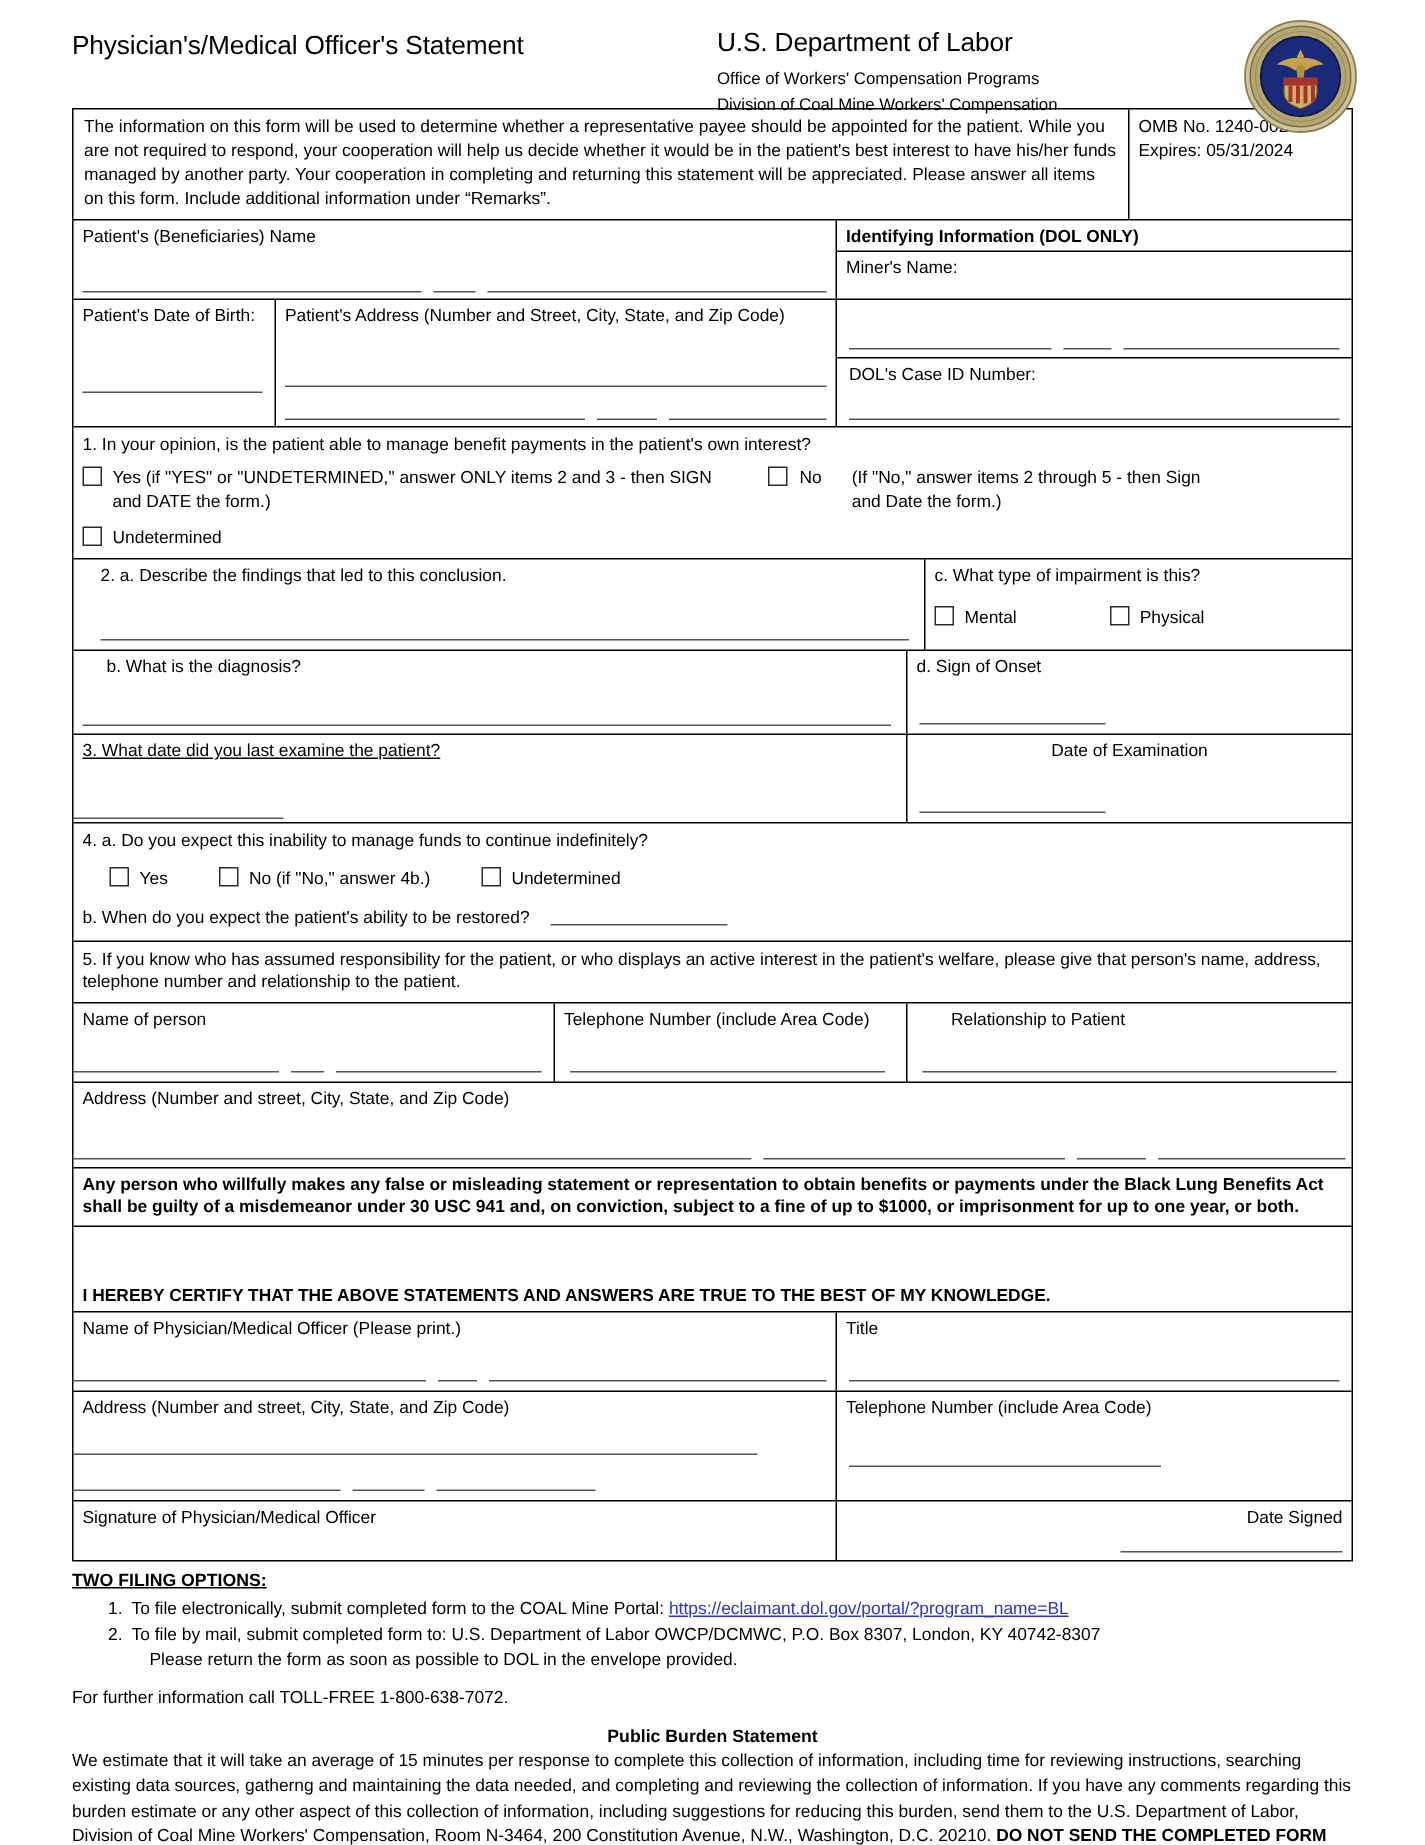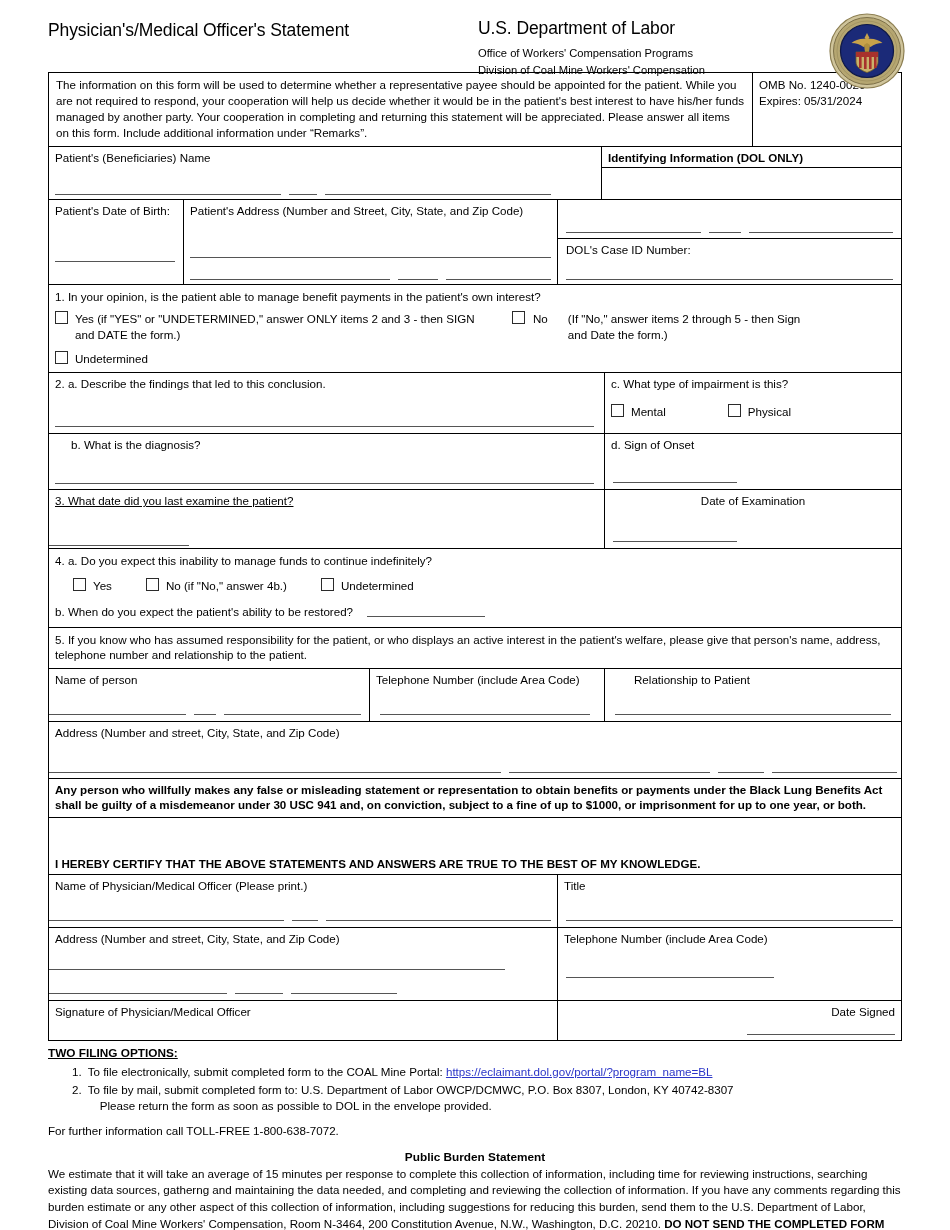--- a/index.html
+++ b/index.html
@@ -221,32 +221,35 @@
   <div class="instr">
     <div class="instr-text">The information on this form will be used to determine whether a representative payee should be appointed for the patient.  While you are not required to respond, your cooperation will help us decide whether it would be in the patient's best interest to have his/her funds managed by another party.  Your cooperation in completing and returning this statement will be appreciated.  Please answer all items on this form.  Include additional information under “Remarks”.</div>
     <div class="instr-omb">
       <div>OMB No. 1240-0020</div>
       <div>Expires: 05/31/2024</div>
     </div>
   </div>
 
   <div class="frame">
 
-    <div class="row" style="min-height:52px;gap:44px;">
+    <div class="row" style="min-height:52px;">
       <div class="cell" style="width:508px;">
         <span class="lbl">Patient's (Beneficiaries) Name</span>
         <div class="rules" style="position:absolute;left:6px;right:6px;bottom:4px;">
           <div class="rule" style="flex:1 1 auto;"></div>
           <div class="rule" style="width:28px;"></div>
           <div class="rule" style="flex:1 1 auto;"></div>
         </div>
       </div>
       <div class="cell bl" style="flex:1;">
         <span class="lbl bold">Identifying Information (DOL ONLY)</span>
         <div style="border-bottom:1.3px solid #000;position:absolute;left:0;right:0;top:20px;"></div>
+        <div style="position:absolute;left:6px;right:6px;top:24px;">
+          <span class="lbl">Miner's Name:</span>
+        </div>
       </div>
     </div>
 
     <div class="row" style="min-height:78px;">
       <div class="cell" style="width:134px;">
         <span class="lbl">Patient's Date of Birth:</span>
         <div class="rule" style="position:absolute;left:6px;right:8px;bottom:22px;"></div>
       </div>
       <div class="cell bl" style="width:374px;">
         <span class="lbl">Patient's Address (Number and Street, City, State, and Zip Code)</span>
@@ -289,21 +292,21 @@
           <div style="display:flex;gap:8px;align-items:flex-start;padding-left:12px;">
             <span class="cbx"></span>
             <span class="lbl">No</span>
             <span class="lbl" style="max-width:240px;padding-left:12px;">(If "No," answer items 2 through 5 - then Sign and Date the form.)</span>
           </div>
         </div>
       </div>
     </div>
 
     <div class="row" style="min-height:60px;">
-      <div class="cell" style="width:555px;">
+      <div class="cell" style="width:555px;margin-left:12px;">
         <span class="lbl">2. a. Describe the findings that led to this conclusion.</span>
         <div class="rule" style="position:absolute;left:6px;right:10px;bottom:6px;"></div>
       </div>
       <div class="cell bl" style="flex:1;">
         <span class="lbl">c. What type of impairment is this?</span>
         <div style="display:flex;gap:62px;margin-top:12px;">
           <div class="cbx-row">
             <span class="cbx"></span>
             <span class="lbl">Mental</span>
           </div>

